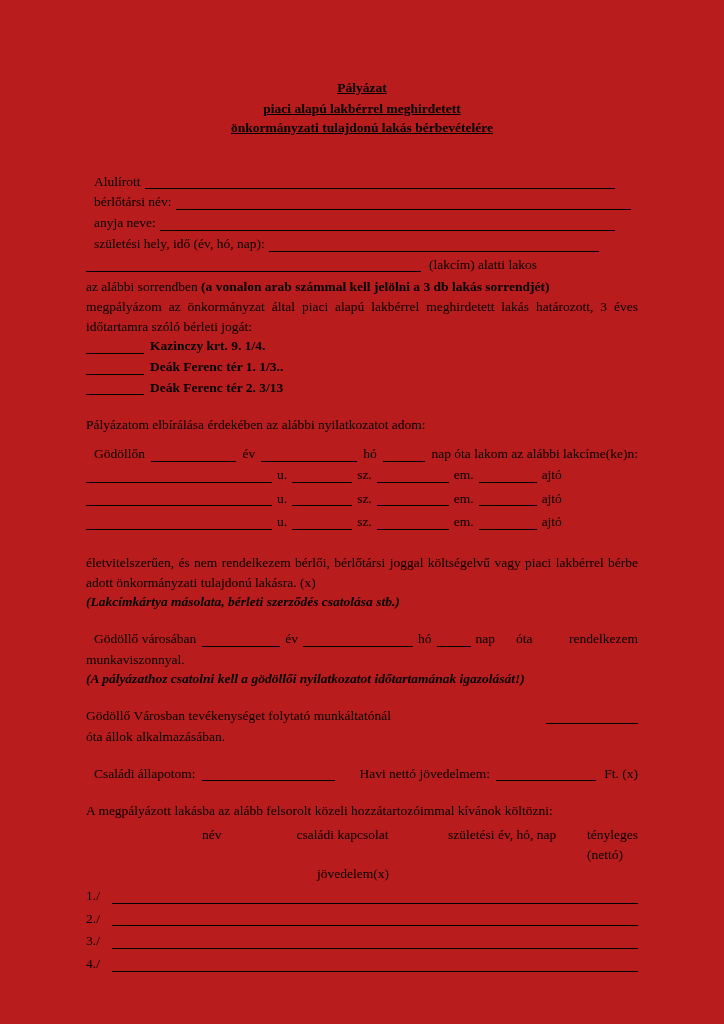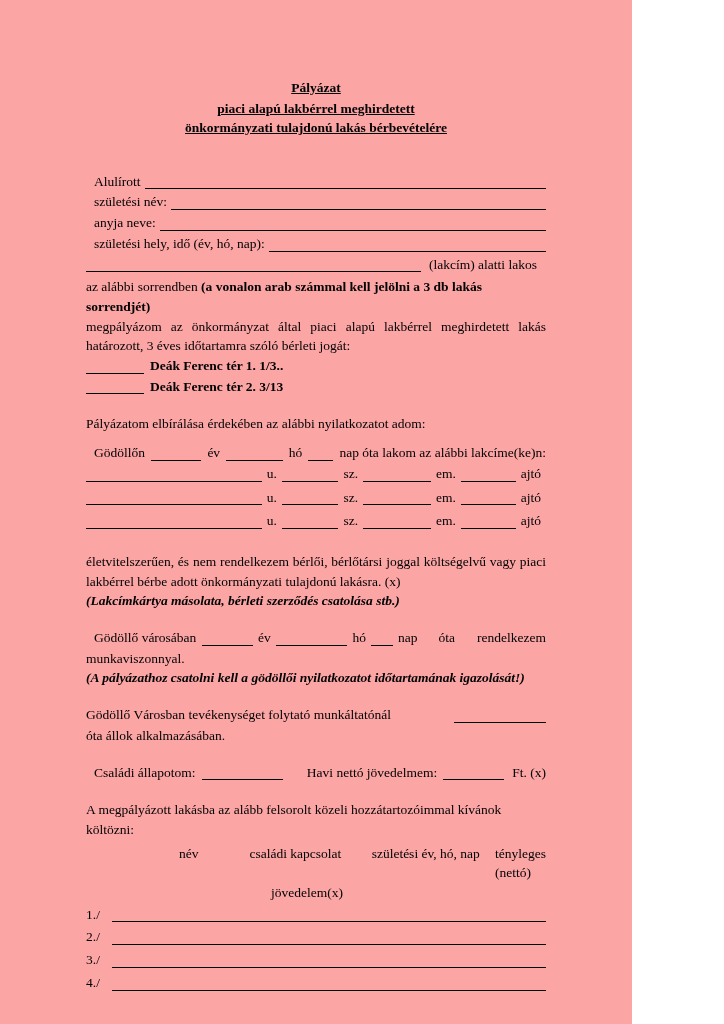--- a/index.html
+++ b/index.html
@@ -6,23 +6,23 @@
     margin: 0;
     padding: 0;
     background: #ffffff;
   }
   body {
     font-family: "Liberation Serif", serif;
     color: #000000;
   }
   .page {
     position: relative;
-    width: 632px;
+    width: 724px;
     height: 1024px;
-    background: #fca5a5;
+    background: #b91c1c;
     box-sizing: border-box;
     padding: 78px 86px 0 86px;
     overflow: hidden;
   }
   .title-block {
     text-align: center;
     font-weight: bold;
     font-size: 13.5px;
     line-height: 1.45;
     margin: 0 0 0 0;
@@ -118,21 +118,21 @@
   </div>
 
   <div class="gap-lg"></div>
 
   <div class="body-text">
     <div class="row">
       <span class="lbl">Alulírott</span>
       <span class="fill" style="max-width:470px">&nbsp;</span>
     </div>
     <div class="row">
-      <span class="lbl">születési név:</span>
+      <span class="lbl">bérlőtársi név:</span>
       <span class="fill" style="max-width:455px">&nbsp;</span>
     </div>
     <div class="row">
       <span class="lbl">anyja neve:</span>
       <span class="fill" style="max-width:455px">&nbsp;</span>
     </div>
     <div class="row">
       <span class="lbl">születési hely, idő (év, hó, nap):</span>
       <span class="fill" style="max-width:330px">&nbsp;</span>
     </div>
@@ -142,20 +142,24 @@
     </div>
   </div>
 
   <div class="body-text" style="margin-top:2px">
     <div>
       <span>az alábbi sorrendben</span>
       <span class="bold">(a vonalon arab számmal kell jelölni a 3 db lakás sorrendjét)</span>
     </div>
     <div class="justify">megpályázom az önkormányzat által piaci alapú lakbérrel meghirdetett lakás határozott, 3 éves időtartamra szóló bérleti jogát:</div>
 
+    <div class="opt-row">
+      <span class="opt-blank">&nbsp;</span>
+      <span class="opt-text">Kazinczy krt. 9. 1/4.</span>
+    </div>
     <div class="opt-row">
       <span class="opt-blank">&nbsp;</span>
       <span class="opt-text">Deák Ferenc tér 1. 1/3..</span>
     </div>
     <div class="opt-row">
       <span class="opt-blank">&nbsp;</span>
       <span class="opt-text">Deák Ferenc tér 2. 3/13</span>
     </div>
   </div>
 

